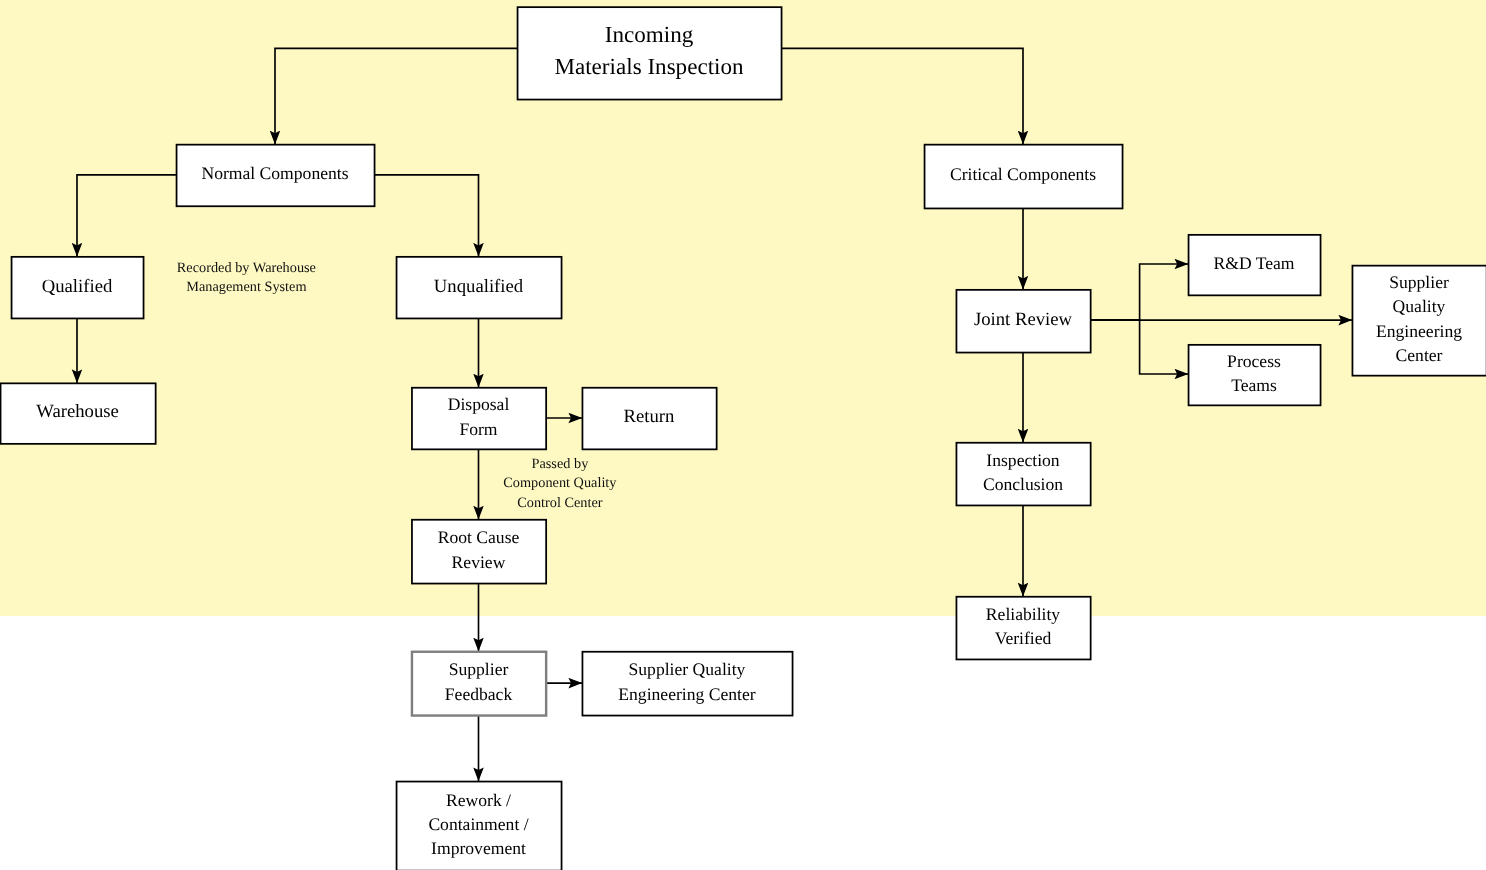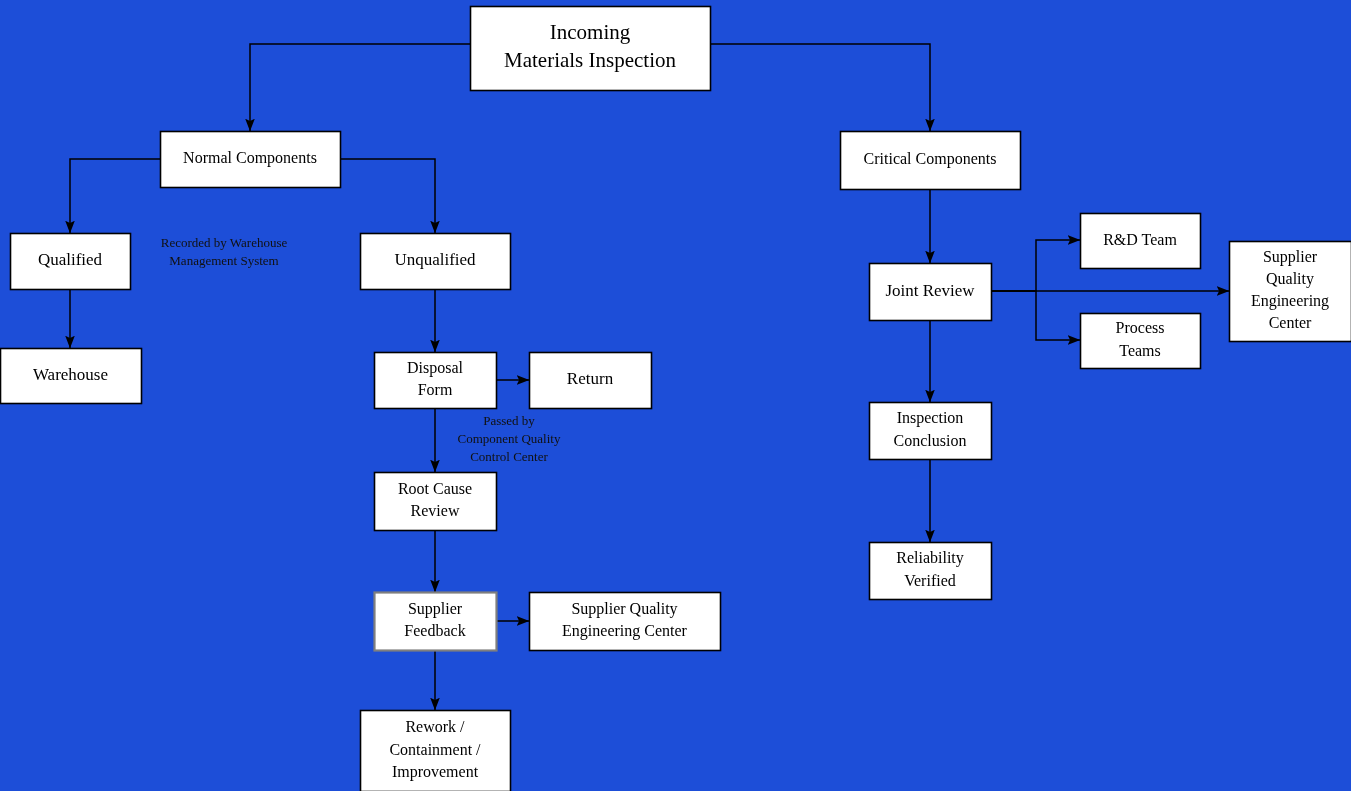--- a/index.html
+++ b/index.html
@@ -10,22 +10,22 @@
   }
   body {
     width: 1351px;
     height: 791px;
     overflow: hidden;
     font-family: "Liberation Serif", "DejaVu Serif", serif;
   }
   #flow-root {
     position: relative;
     width: 1351px;
-    height: 791px;
-    background: #1d4ed8;
+    height: 560px;
+    background: #fef9c3;
   }
   svg#flow-svg {
     position: absolute;
     left: 0;
     top: 0;
     width: 1351px;
     height: 791px;
     display: block;
   }
   .node-box {

